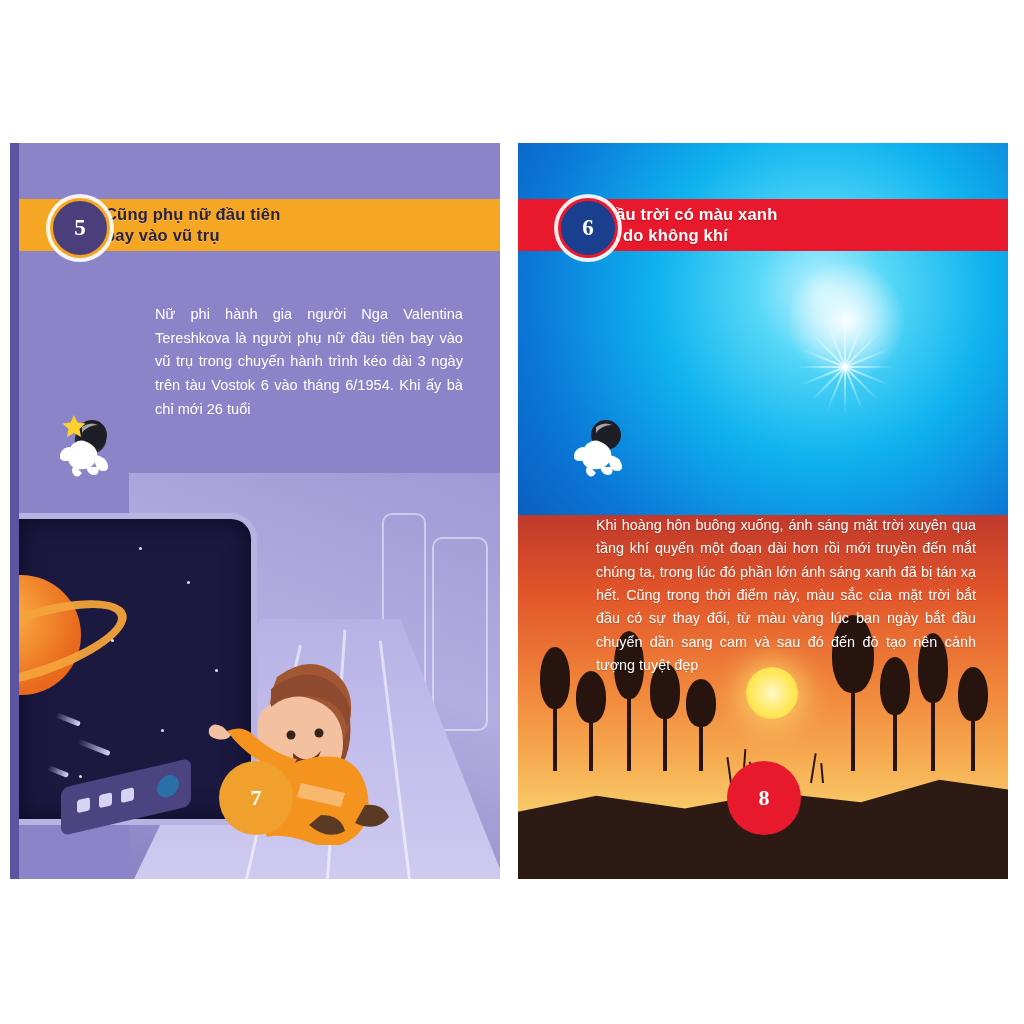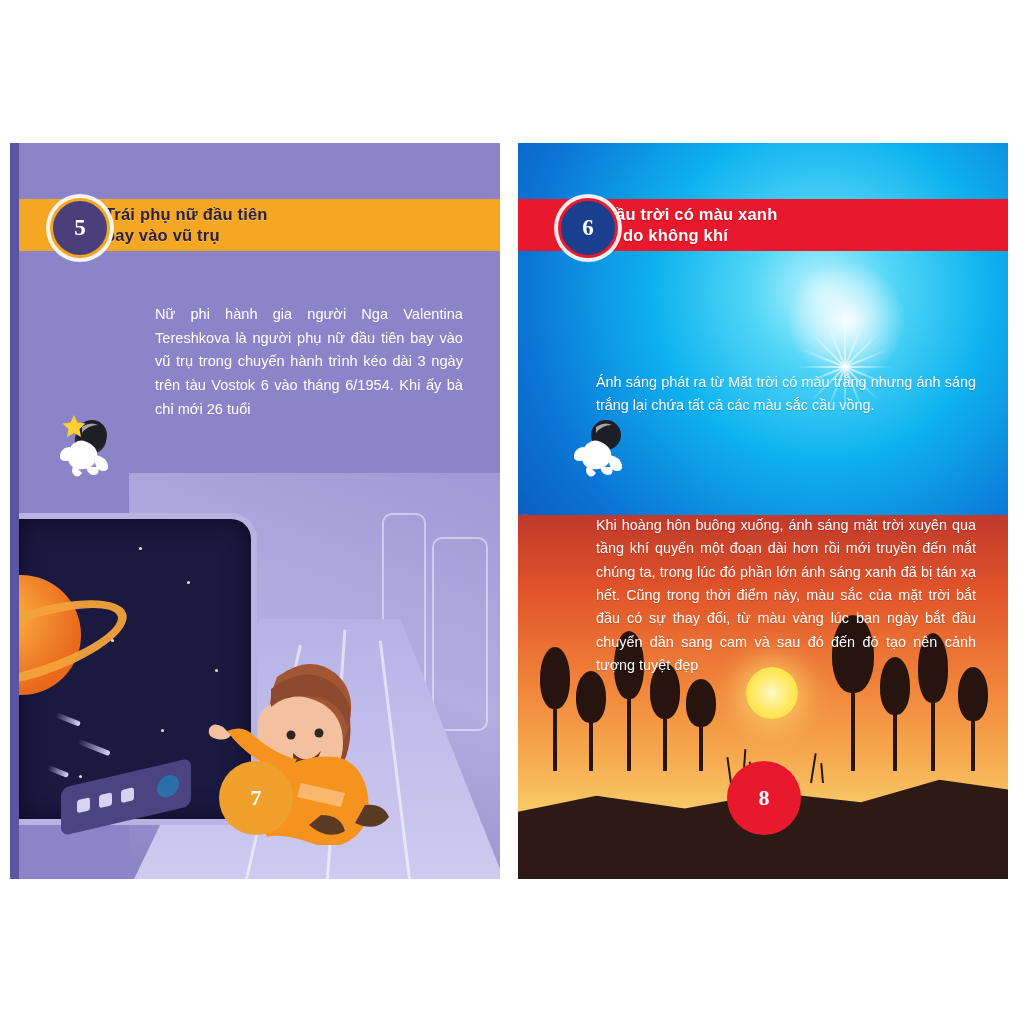--- a/index.html
+++ b/index.html
@@ -416,21 +416,21 @@
         <path d="M130 150 q-40 -14 -62 -44 q14 -6 24 2 q24 22 46 26 z" fill="#f5931f"></path>
         <path d="M64 102 q-10 -6 -14 2 q-2 8 8 10 q10 2 14 -4 z" fill="#f3c1a0"></path>
         <path d="M196 198 q22 10 34 -6 q-6 -14 -24 -12 z" fill="#5a3a22"></path>
         <path d="M150 200 q18 16 36 6 q-4 -16 -24 -16 z" fill="#5a3a22"></path>
         <path d="M142 158 l44 10 l-4 14 l-44 -10 z" fill="#ffffff" opacity=".35"></path>
       </svg>
     </div>
 
     <div class="banner">
       <div class="banner-title">
-        <div>Trái phụ nữ đầu tiên</div>
+        <div>Cũng phụ nữ đầu tiên</div>
         <div>bay vào vũ trụ</div>
       </div>
     </div>
     <div class="badge badge-left">5</div>
 
     <svg class="astro astro-left" viewBox="0 0 72 72">
       <path d="M30 18 q16 -4 22 8 q6 12 -4 20 q-12 8 -22 -2 q-8 -10 4 -26 z" fill="#2a2a33"></path>
       <circle cx="40" cy="30" r="15" fill="#1e1e26"></circle>
       <path d="M30 22 q8 -6 16 -2 q-10 0 -16 8 z" fill="#ffffff" opacity=".6"></path>
       <path d="M26 36 q-10 4 -10 16 q0 10 10 12 q12 2 18 -8 q4 -10 -4 -16 q-8 -6 -14 -4 z" fill="#ffffff"></path>
@@ -520,19 +520,18 @@
     <svg class="astro astro-right" viewBox="0 0 72 72">
       <circle cx="40" cy="30" r="15" fill="#1e1e26"></circle>
       <path d="M30 22 q8 -6 16 -2 q-10 0 -16 8 z" fill="#ffffff" opacity=".6"></path>
       <path d="M26 36 q-10 4 -10 16 q0 10 10 12 q12 2 18 -8 q4 -10 -4 -16 q-8 -6 -14 -4 z" fill="#ffffff"></path>
       <path d="M18 42 q-8 0 -10 8 q-1 6 6 6 q5 0 6 -6 z" fill="#ffffff"></path>
       <path d="M44 50 q10 2 12 10 q1 6 -5 6 q-6 0 -8 -8 z" fill="#ffffff"></path>
       <path d="M22 60 q-4 6 0 10 q4 4 8 -2 z" fill="#ffffff"></path>
       <path d="M34 62 q2 8 8 8 q6 0 4 -8 z" fill="#ffffff"></path>
     </svg>
 
-    <div class="para para-right pr1">Ánh sáng phát ra từ Mặt trời có màu trắng nhưng ánh sáng trắng lại chứa tất cả các màu sắc cầu vồng.</div>
     <div class="para para-right pr3">Khi hoàng hôn buông xuống, ánh sáng mặt trời xuyên qua tầng khí quyển một đoạn dài hơn rồi mới truyền đến mắt chúng ta, trong lúc đó phần lớn ánh sáng xanh đã bị tán xạ hết. Cũng trong thời điểm này, màu sắc của mặt trời bắt đầu có sự thay đổi, từ màu vàng lúc ban ngày bắt đầu chuyển dần sang cam và sau đó đến đỏ tạo nên cảnh tượng tuyệt đẹp</div>
 
     <div class="pagenum pagenum-right">8</div>
   </div>
 
 </div>
 
 </body></html>

